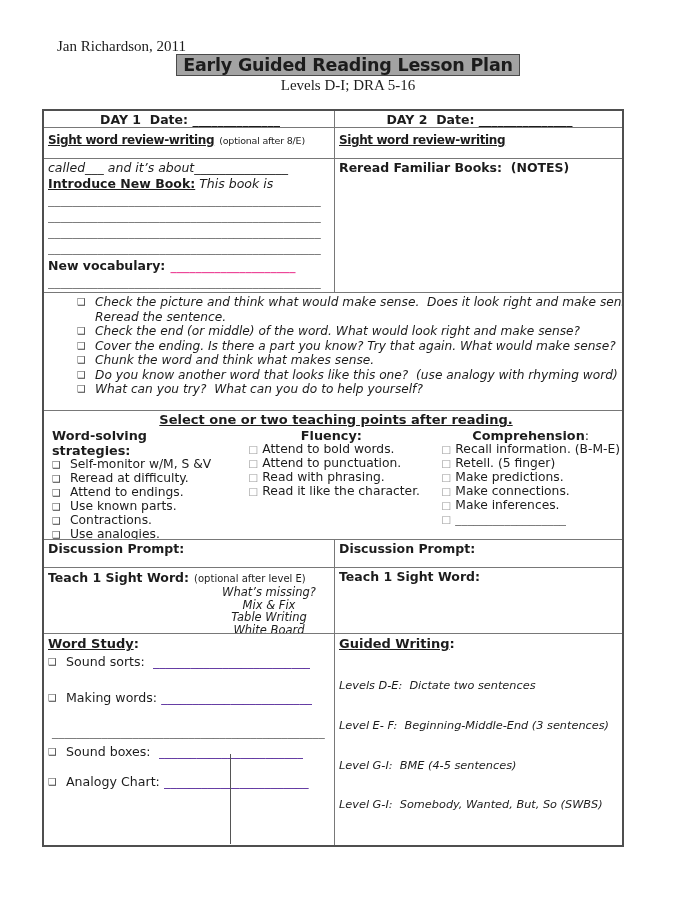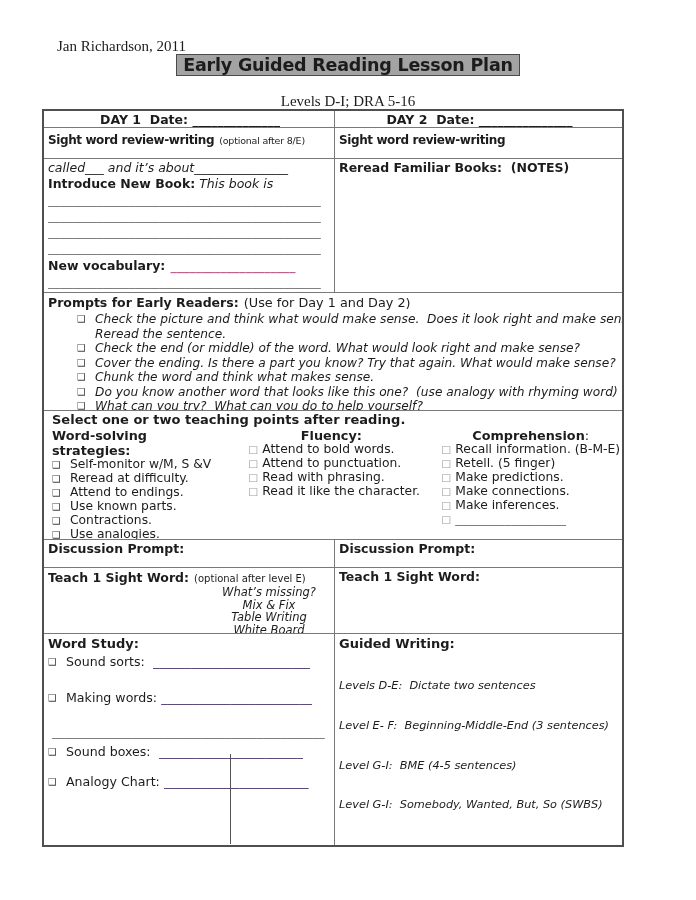--- a/index.html
+++ b/index.html
@@ -3,42 +3,42 @@
 <meta charset="utf-8">
 <style>
   html,body{margin:0;padding:0;background:#ffffff;}
   .page{position:relative;width:696px;height:900px;background:#ffffff;
         font-family:"DejaVu Sans",sans-serif;color:#1c1c1c;overflow:hidden;}
   .serif{font-family:"Liberation Serif",serif;}
   .author{position:absolute;left:57px;top:38px;font-size:15px;}
   .title-band{position:absolute;left:0;top:54px;width:100%;text-align:center;}
   .form-title{display:inline-block;background:#a3a3a3;border:1px solid #4a4a4a;
               padding:0 6px;font-size:17.5px;font-weight:bold;letter-spacing:-0.2px;}
-  .subtitle{position:absolute;left:0;top:93px;width:100%;text-align:center;font-size:15px;}
+  .subtitle{position:absolute;left:0;top:77px;width:100%;text-align:center;font-size:15px;}
   .title-fields{position:absolute;left:57px;top:94px;font-size:13.5px;font-weight:bold;
                 white-space:pre;letter-spacing:-0.2px;}
   .title-fields .ml8{margin-left:8px;} .title-fields .ml26{margin-left:26px;}
   .title-fields .ml14{margin-left:14px;}
 
   .form-table{position:absolute;left:42px;top:109px;width:578px;border:2px solid #4f4f4f;
               background:#ffffff;}
   .row{display:flex;box-sizing:border-box;overflow:hidden;}
   .row + .row{border-top:1px solid #787878;}
   .cell{box-sizing:border-box;padding:1px 2px 0 4px;overflow:hidden;position:relative;}
   .cell.left{width:290px;}
   .cell.right{flex:1;border-left:1px solid #787878;}
 
   .r-day{height:16px;} .r-sight{height:31px;} .r-intro{height:134px;}
   .r-prompts{height:118px;} .r-points{height:129px;} .r-disc{height:28px;}
   .r-teach{height:66px;} .r-wordstudy{height:212px;}
 
   .day-cell{font-weight:bold;font-size:12.5px;text-align:center;white-space:pre;
             line-height:15px;}
   .hd{font-weight:bold;font-size:12.5px;}
-  .u{}
+  .u{text-decoration:underline;text-align:center;}
   .nowrap{white-space:nowrap;}
   .r-sight .hd{font-size:12px;letter-spacing:-0.4px;}
   .note{font-size:9.5px;letter-spacing:-0.2px;}
   .note-e{font-size:10px;}
   .blank{white-space:nowrap;overflow:hidden;}
   .gray{color:#6f6f6f;}
   .dark{color:#1c1c1c;}
   .sight-blanks{font-size:12.4px;word-spacing:8px;line-height:14px;margin-top:1px;}
 
   .in-line{line-height:16px;white-space:nowrap;font-size:12.5px;}
@@ -123,21 +123,20 @@
         <div class="vocab-line"><span class="hd">New vocabulary:</span>  <span class="blank vocab-blank">____________________</span></div>
         <span class="blank gray iblank">____________________________________________</span>
       </div>
       <div class="cell right">
         <div class="hd pre">Reread Familiar Books:  (NOTES)</div>
       </div>
     </div>
 
     <div class="row r-prompts">
       <div class="cell" style="width:100%;">
-        <div class="nowrap" style="line-height:16px;"><span class="hd u">Prompts for Early Readers:</span> <span class="usage">(Use for Day 1 and Day 2)</span></div>
         <div class="p-list">
           <div class="p-item">
               <span class="sq">❑</span>
               <span class="p-text">Check the picture and think what would make sense.  Does it look right and make sense?
 Reread the sentence.</span>
             </div>
           <div class="p-item">
               <span class="sq">❑</span>
               <span class="p-text">Check the end (or middle) of the word. What would look right and make sense?</span>
             </div>

